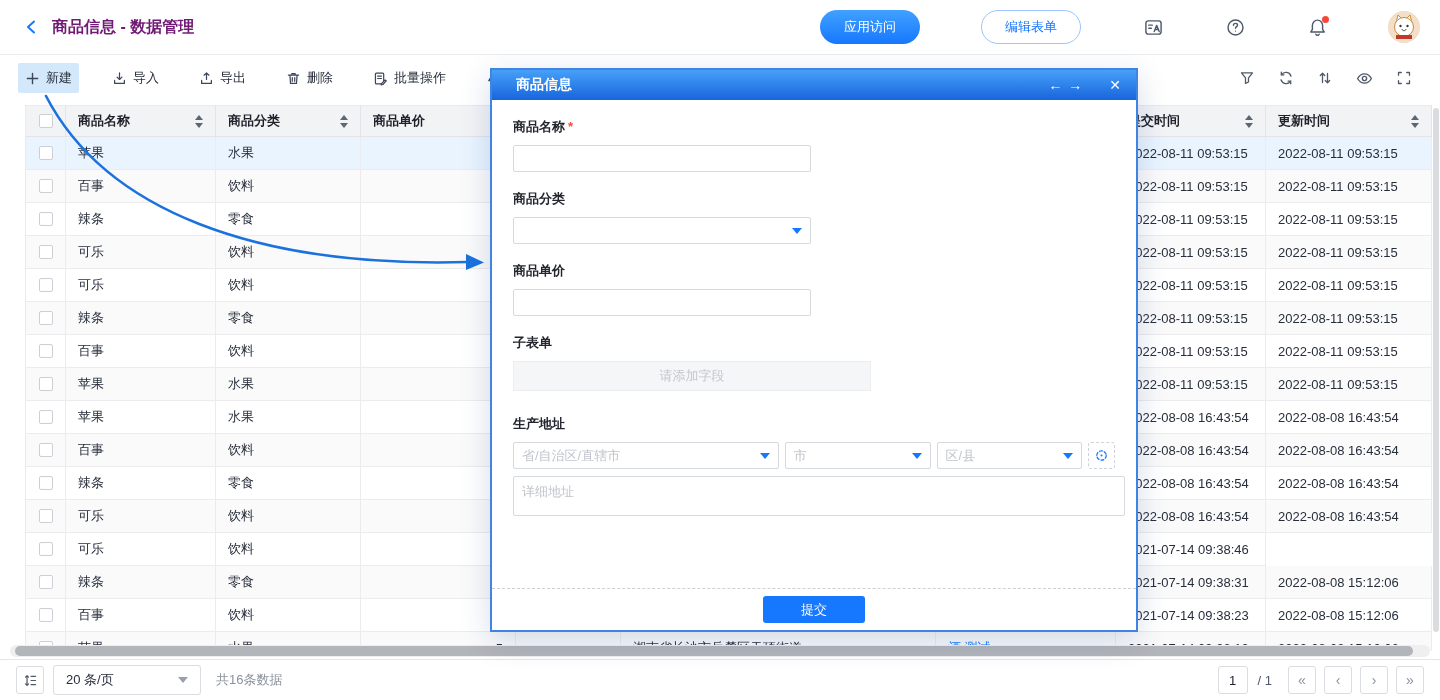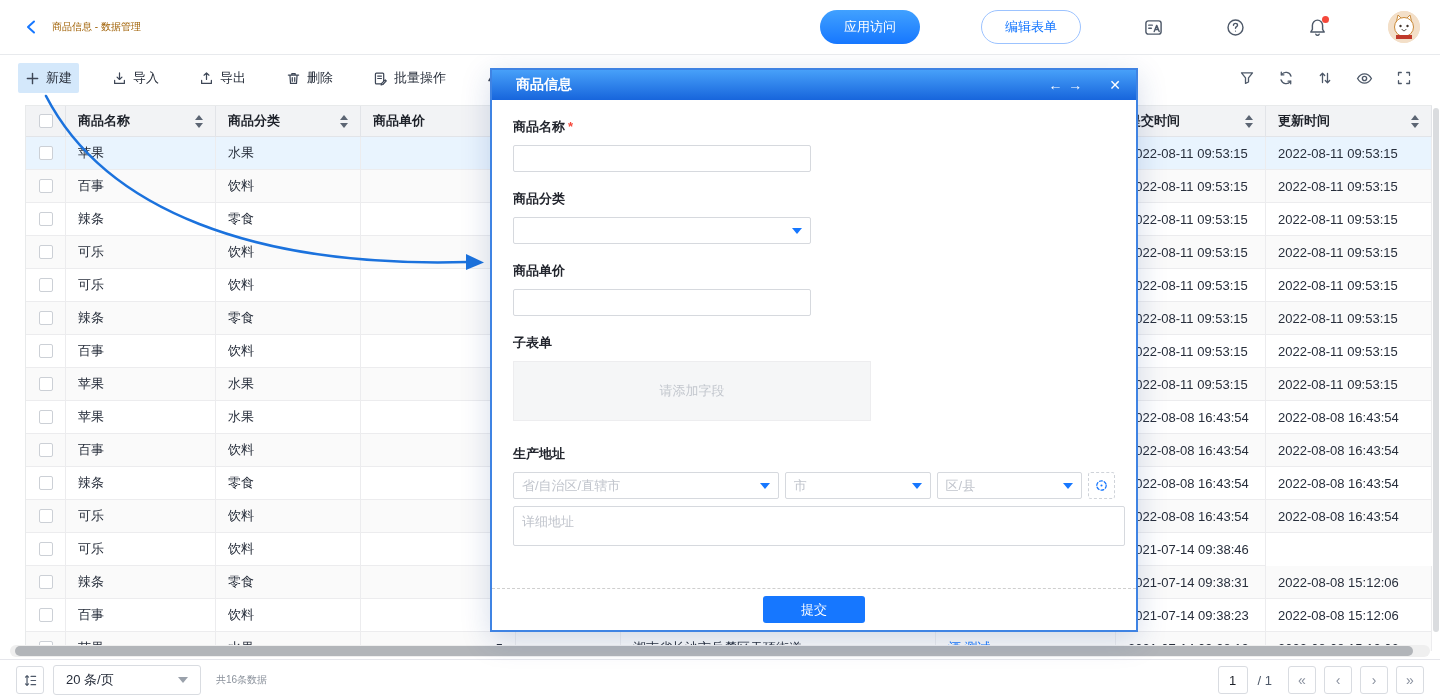--- a/index.html
+++ b/index.html
@@ -6,21 +6,21 @@
   html,body { width:1440px; height:700px; overflow:hidden; }
   body {
     font-family:"Liberation Sans","DejaVu Sans",sans-serif;
     background:#fff; color:#272e3b; position:relative; font-size:13px;
   }
   svg { display:block; }
 
   
   .app-header{height:55px;display:flex;align-items:center;padding:0 20px 0 22px;border-bottom:1px solid #e8eaed;background:#fff;position:relative;z-index:30;}
   .back-btn{width:20px;height:20px;cursor:pointer;display:flex;align-items:center;justify-content:center;}
-  .page-title{font-size:10px;font-weight:normal;color:#a16207;margin-left:10px;}
+  .page-title{font-size:16px;font-weight:bold;color:#701a75;margin-left:10px;}
   .header-right{margin-left:auto;display:flex;align-items:center;gap:35px;}
   .btn-primary{background:linear-gradient(180deg,#41a1ff,#1677ff);color:#fff;border:none;border-radius:17px;padding:8px 24px;font-size:13px;cursor:pointer;font-family:inherit;}
   .btn-outline{background:#fff;color:#1677ff;border:1px solid #9cc3ff;border-radius:17px;padding:7px 23px;font-size:13px;margin-left:26px;cursor:pointer;font-family:inherit;}
   .hdr-icon{margin-left:28px;color:#4e5969;cursor:pointer;position:relative;}
   .hdr-icon .dot{position:absolute;top:-2px;right:-2px;width:7px;height:7px;border-radius:50%;background:#f5483b;}
   .avatar{width:32px;height:32px;border-radius:50%;margin-left:26px;overflow:hidden;background:#f3dfc8;cursor:pointer;}
 
   
   .toolbar{height:46px;display:flex;align-items:center;padding:0 18px;position:relative;z-index:4;}
   .tool-item{display:flex;align-items:center;gap:6px;font-size:13px;color:#272e3b;margin-right:26px;cursor:pointer;padding:6px 7px;border-radius:2px;}
@@ -66,37 +66,37 @@
   .modal-actions{margin-left:auto;display:flex;align-items:center;gap:26px;}
   .modal-actions span{cursor:pointer;font-size:14px;letter-spacing:1px;}
   .modal-body{position:relative;height:530px;padding:18px 21px 0;}
   .f-label{font-size:13px;font-weight:bold;color:#23262e;margin-bottom:9px;}
   .f-label .req{color:#f5483b;margin-left:3px;}
   .f-gap{margin-top:18px;}
   .txt-input{width:298px;height:27px;border:1px solid #d6d9de;border-radius:2px;padding:0 8px;font-size:13px;font-family:inherit;color:#272e3b;outline:none;background:#fff;}
   .select{width:298px;height:27px;border:1px solid #d6d9de;border-radius:2px;display:flex;align-items:center;padding:0 8px;cursor:pointer;background:#fff;}
   .select .ph{color:#c0c4cc;font-size:13px;overflow:hidden;white-space:nowrap;}
   .caret{margin-left:auto;width:0;height:0;border-left:5px solid transparent;border-right:5px solid transparent;border-top:6px solid #1677ff;}
-  .subform-box{width:358px;height:60px;background:#f5f6f7;border:1px solid #ededef;display:flex;align-items:center;justify-content:center;color:#c3c7ce;font-size:13px;}
+  .subform-box{width:358px;height:30px;background:#f5f6f7;border:1px solid #ededef;display:flex;align-items:center;justify-content:center;color:#c3c7ce;font-size:13px;}
   .addr-row{display:flex;align-items:center;gap:6px;}
   .sel-province{width:270px;}
   .sel-city{width:148px;}
   .sel-district{width:148px;}
   .loc-btn{width:27px;height:27px;border:1px dashed #cfd3d9;border-radius:3px;display:flex;align-items:center;justify-content:center;cursor:pointer;background:#fff;}
   .detail-area{margin-top:7px;width:612px;height:40px;border:1px solid #d6d9de;border-radius:2px;padding:6px 8px;font-size:13px;font-family:inherit;resize:none;outline:none;color:#272e3b;}
   .detail-area::placeholder,.txt-input::placeholder{color:#c0c4cc;}
   .modal-divider{position:absolute;left:0;right:0;bottom:41px;border-top:1px dashed #cfcfcf;}
   .submit-btn{position:absolute;left:50%;transform:translateX(-50%);bottom:7px;width:102px;height:27px;background:#1677ff;color:#fff;border:none;border-radius:3px;font-size:13px;cursor:pointer;font-family:inherit;}
 
   
   .footer{position:absolute;left:0;top:659px;width:1440px;height:41px;background:#fff;border-top:1px solid #e5e6eb;display:flex;align-items:center;padding:0 16px;z-index:14;}
   .rowheight-btn{width:28px;height:28px;border:1px solid #d9dce1;border-radius:3px;display:flex;align-items:center;justify-content:center;color:#4e5969;cursor:pointer;background:#fff;}
   .pagesize-select{margin-left:9px;width:148px;height:30px;border:1px solid #d9dce1;border-radius:3px;display:flex;align-items:center;padding:0 12px;cursor:pointer;background:#fff;}
   .pagesize-select .gcaret{margin-left:auto;width:0;height:0;border-left:5px solid transparent;border-right:5px solid transparent;border-top:6px solid #9aa1ab;}
-  .total-text{margin-left:15px;color:#8b929c;font-size:10px;}
+  .total-text{margin-left:15px;color:#8b929c;font-size:13px;}
   .pager{margin-left:auto;display:flex;align-items:center;gap:8px;}
   .page-input{width:30px;height:28px;border:1px solid #d9dce1;border-radius:3px;text-align:center;font-size:13px;font-family:inherit;color:#1d2129;outline:none;}
   .page-total{color:#4e5969;margin:0 8px 0 2px;}
   .pg-btn{width:28px;height:28px;border:1px solid #d9dce1;border-radius:3px;background:#fff;color:#8a919f;font-size:14px;display:flex;align-items:center;justify-content:center;cursor:pointer;}
 </style>
 </head>
 <body>
 
 <div class="app-header">
   <span class="back-btn">

